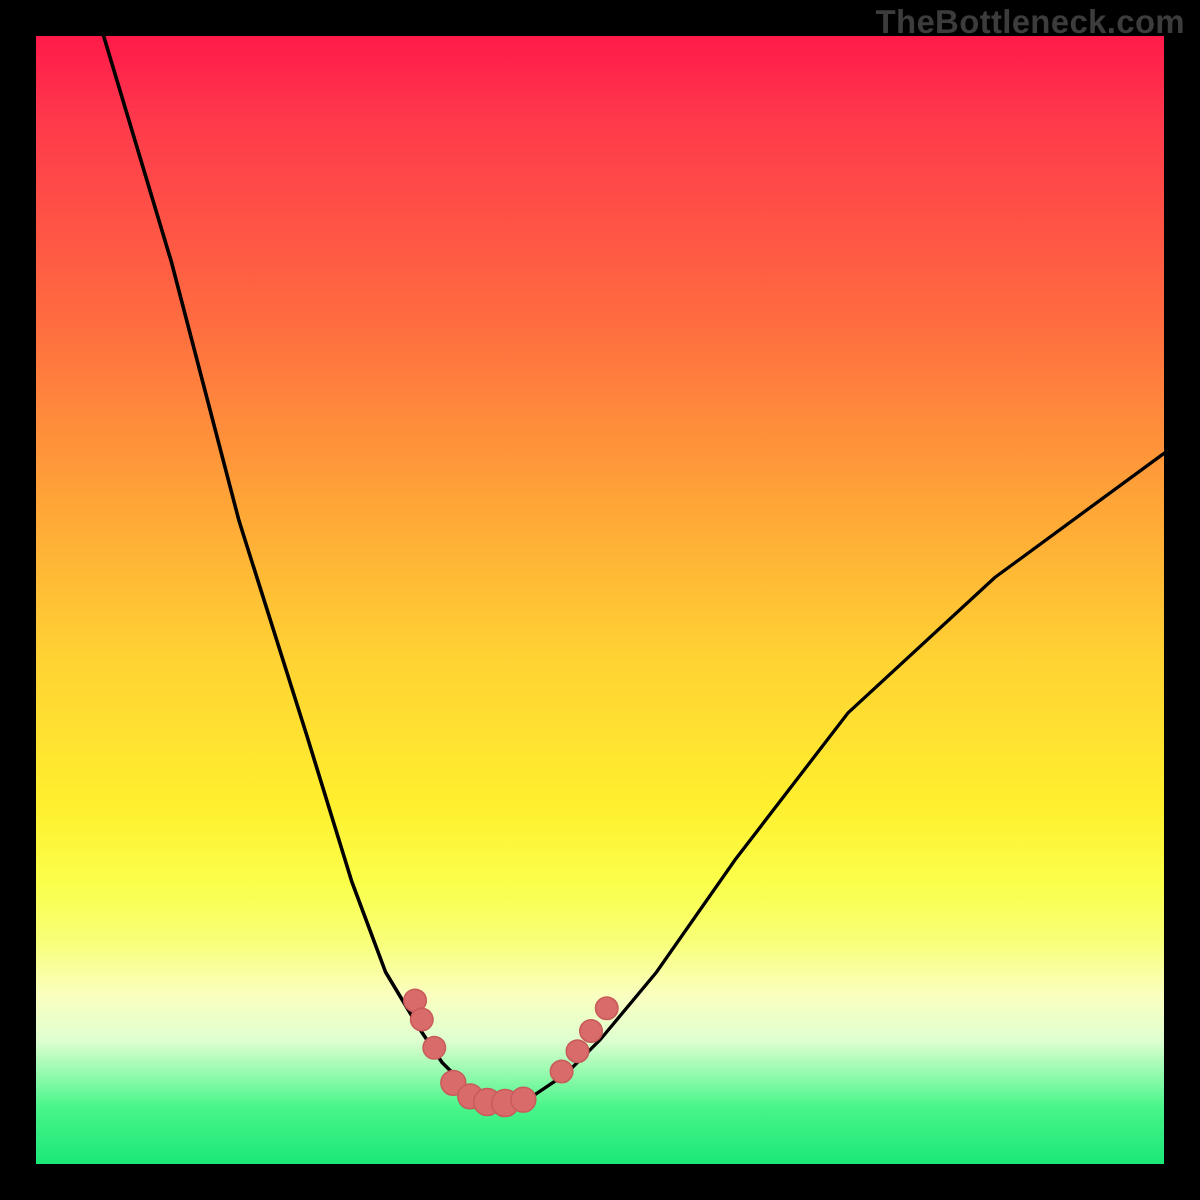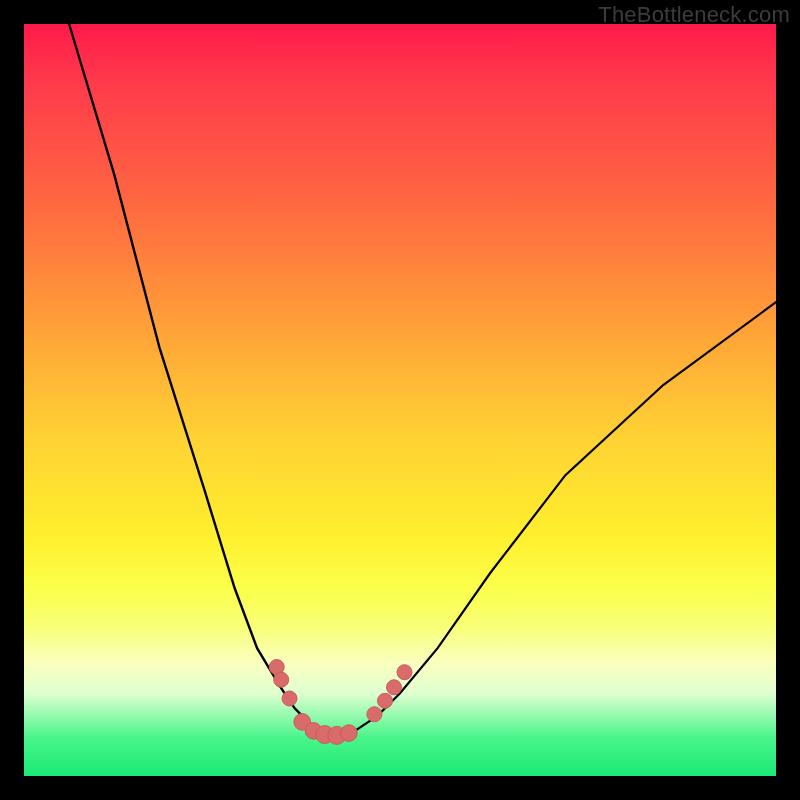--- a/index.html
+++ b/index.html
@@ -29,21 +29,21 @@
       #dfffd0 89%,
       #48f58a 95%,
       #1be876 100%);
   }
   .watermark {
     position: absolute;
     top: 2px;
     right: 10px;
     font-family: Arial, Helvetica, sans-serif;
     font-size: 22px;
-    font-weight: 400;
+    font-weight: 700;
     color: #3c3c3c;
     letter-spacing: 0.2px;
   }
   svg.curves {
     position: absolute;
     left: 24px;
     top: 24px;
     width: 752px;
     height: 752px;
     overflow: visible;

